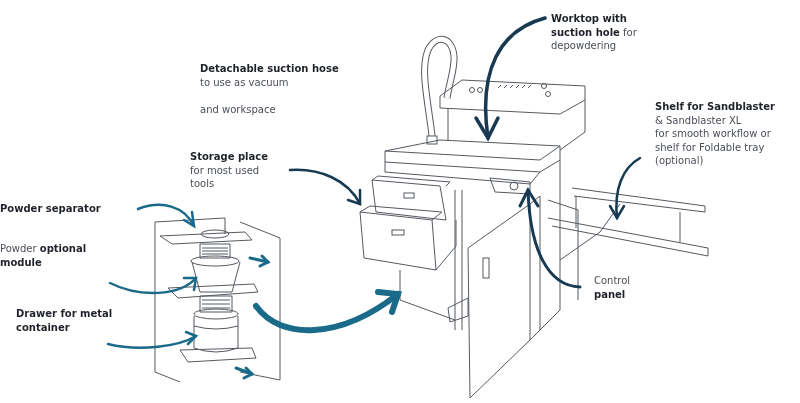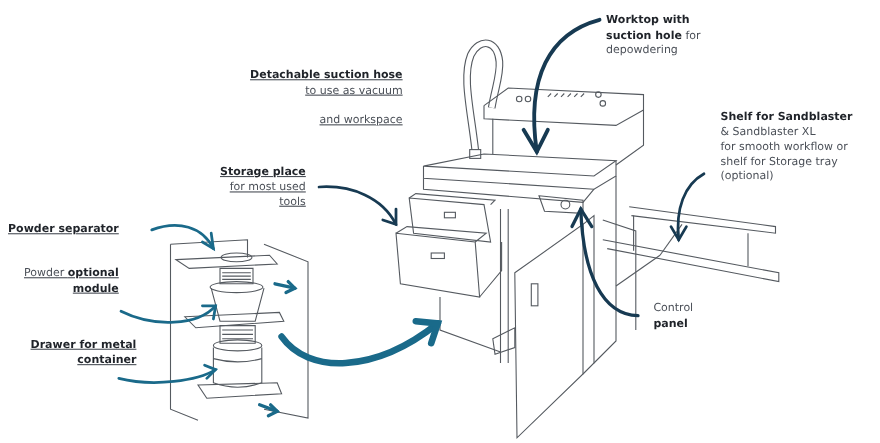--- a/index.html
+++ b/index.html
@@ -1,19 +1,19 @@
 <!DOCTYPE html>
 <html><head>
 <meta charset="utf-8">
 <style>
   html,body{margin:0;padding:0;background:#ffffff;}
   body{width:800px;height:403px;position:relative;overflow:hidden;font-family:"DejaVu Sans",sans-serif;color:#2a2f36;}
   .lbl{position:absolute;font-size:10px;line-height:13.5px;color:#4a4f57;}
   .lbl b{color:#1f2329;font-weight:bold;}
-  .r{text-align:right;text-decoration:underline;}
+  .r{text-align:left;}
   svg{position:absolute;left:0;top:0;}
 </style>
 </head>
 <body>
 
 <svg width="800" height="403" viewBox="0 0 800 403">
   <g fill="none" stroke="#555a60" stroke-width="1">
 
     <path d="M432 136 C428 100,420 70,428 50 C436 34,452 36,454 56 C455 68,450 80,447 98" stroke-width="7" stroke="#555a60"></path>
     <path d="M432 136 C428 100,420 70,428 50 C436 34,452 36,454 56 C455 68,450 80,447 98" stroke-width="5" stroke="#ffffff"></path>
@@ -115,21 +115,21 @@
   <b>Detachable suction hose</b><br>
   <span>to use as vacuum</span><br>
   <br>
   <span>and workspace</span>
 </div>
 
 <div class="lbl" style="left:655px;top:100px;">
   <b>Shelf for Sandblaster</b><br>
   <span>&amp; Sandblaster XL</span><br>
   <span>for smooth workflow or</span><br>
-  <span>shelf for Storage tray</span><br>
+  <span>shelf for Foldable tray</span><br>
   <span>(optional)</span>
 </div>
 
 <div class="lbl r" style="left:190px;top:150px;width:88px;">
   <b>Storage place</b><br>
   <span>for most used</span><br>
   <span>tools</span>
 </div>
 
 <div class="lbl r" style="left:0px;top:202px;width:108px;">

